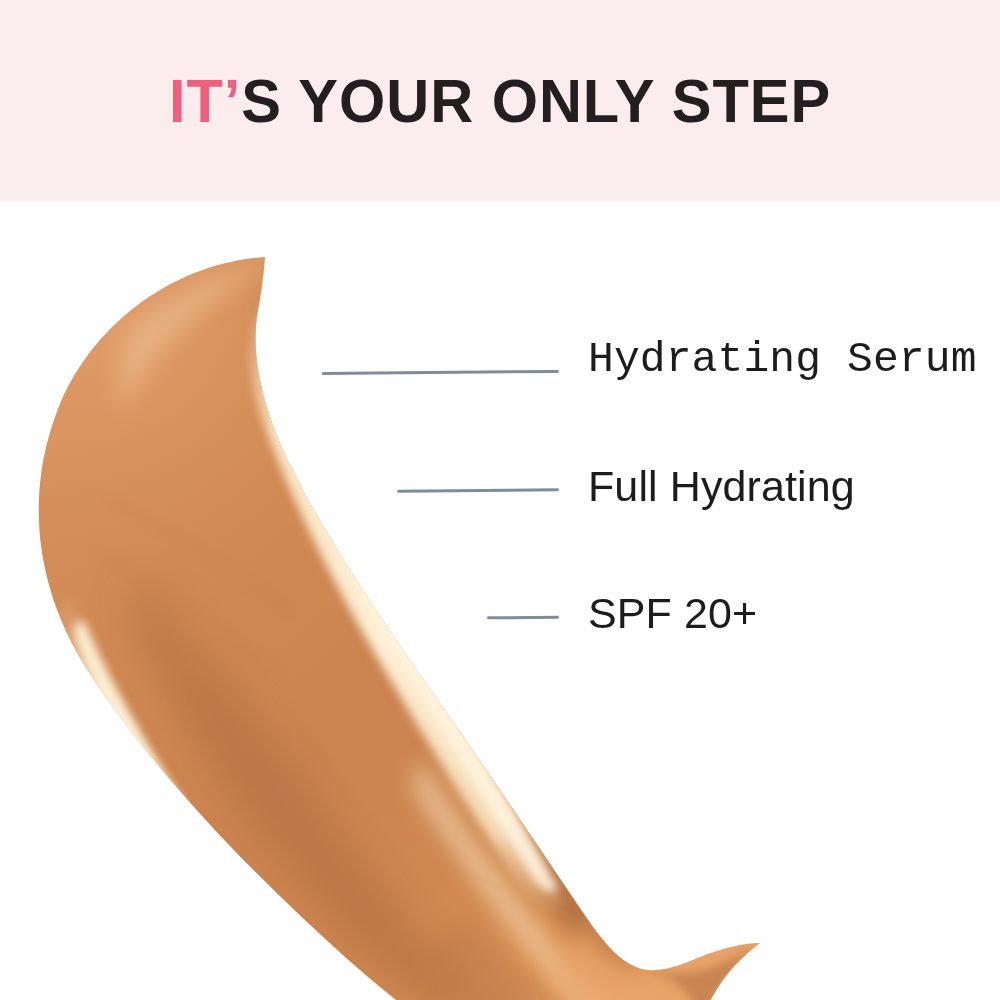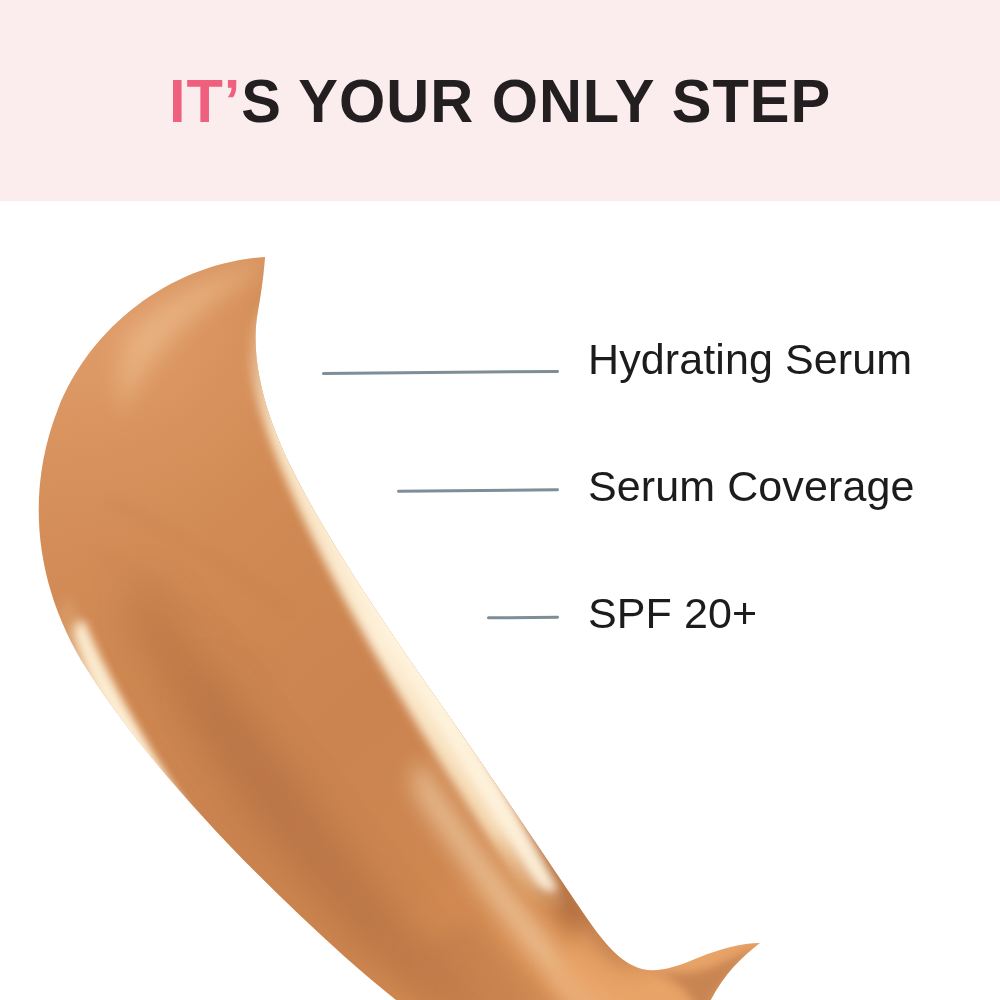--- a/index.html
+++ b/index.html
@@ -84,21 +84,21 @@
     font-family: "Liberation Sans", sans-serif;
     font-weight: 400;
     font-size: 43px;
     line-height: 1;
     color: #1c1c1c;
     white-space: nowrap;
     letter-spacing: 0.1px;
   }
 
   #callout-1 .callout-line { left: 322px; top: 371px; width: 237px; transform: rotate(-0.55deg); }
-  #callout-1 .callout-label { left: 588px; top: 338px; }
+  #callout-1 .callout-label { left: 588px; top: 338px; font-family: Liberation Mono, monospace; }
 
   #callout-2 .callout-line { left: 397px; top: 489px; width: 162px; transform: rotate(-0.5deg); }
   #callout-2 .callout-label { left: 588px; top: 465px; }
 
   #callout-3 .callout-line { left: 487px; top: 616px; width: 72px; transform: rotate(-0.6deg); }
   #callout-3 .callout-label { left: 588px; top: 592px; }
 </style>
 </head>
 <body>
 
@@ -311,21 +311,21 @@
     </svg>
   </div>
 
   <div class="callout" id="callout-1">
     <div class="callout-line"></div>
     <div class="callout-label">Hydrating Serum</div>
   </div>
 
   <div class="callout" id="callout-2">
     <div class="callout-line"></div>
-    <div class="callout-label">Serum Coverage</div>
+    <div class="callout-label">Full Hydrating</div>
   </div>
 
   <div class="callout" id="callout-3">
     <div class="callout-line"></div>
     <div class="callout-label">SPF 20+</div>
   </div>
 
 </div>
 
 </body></html>

